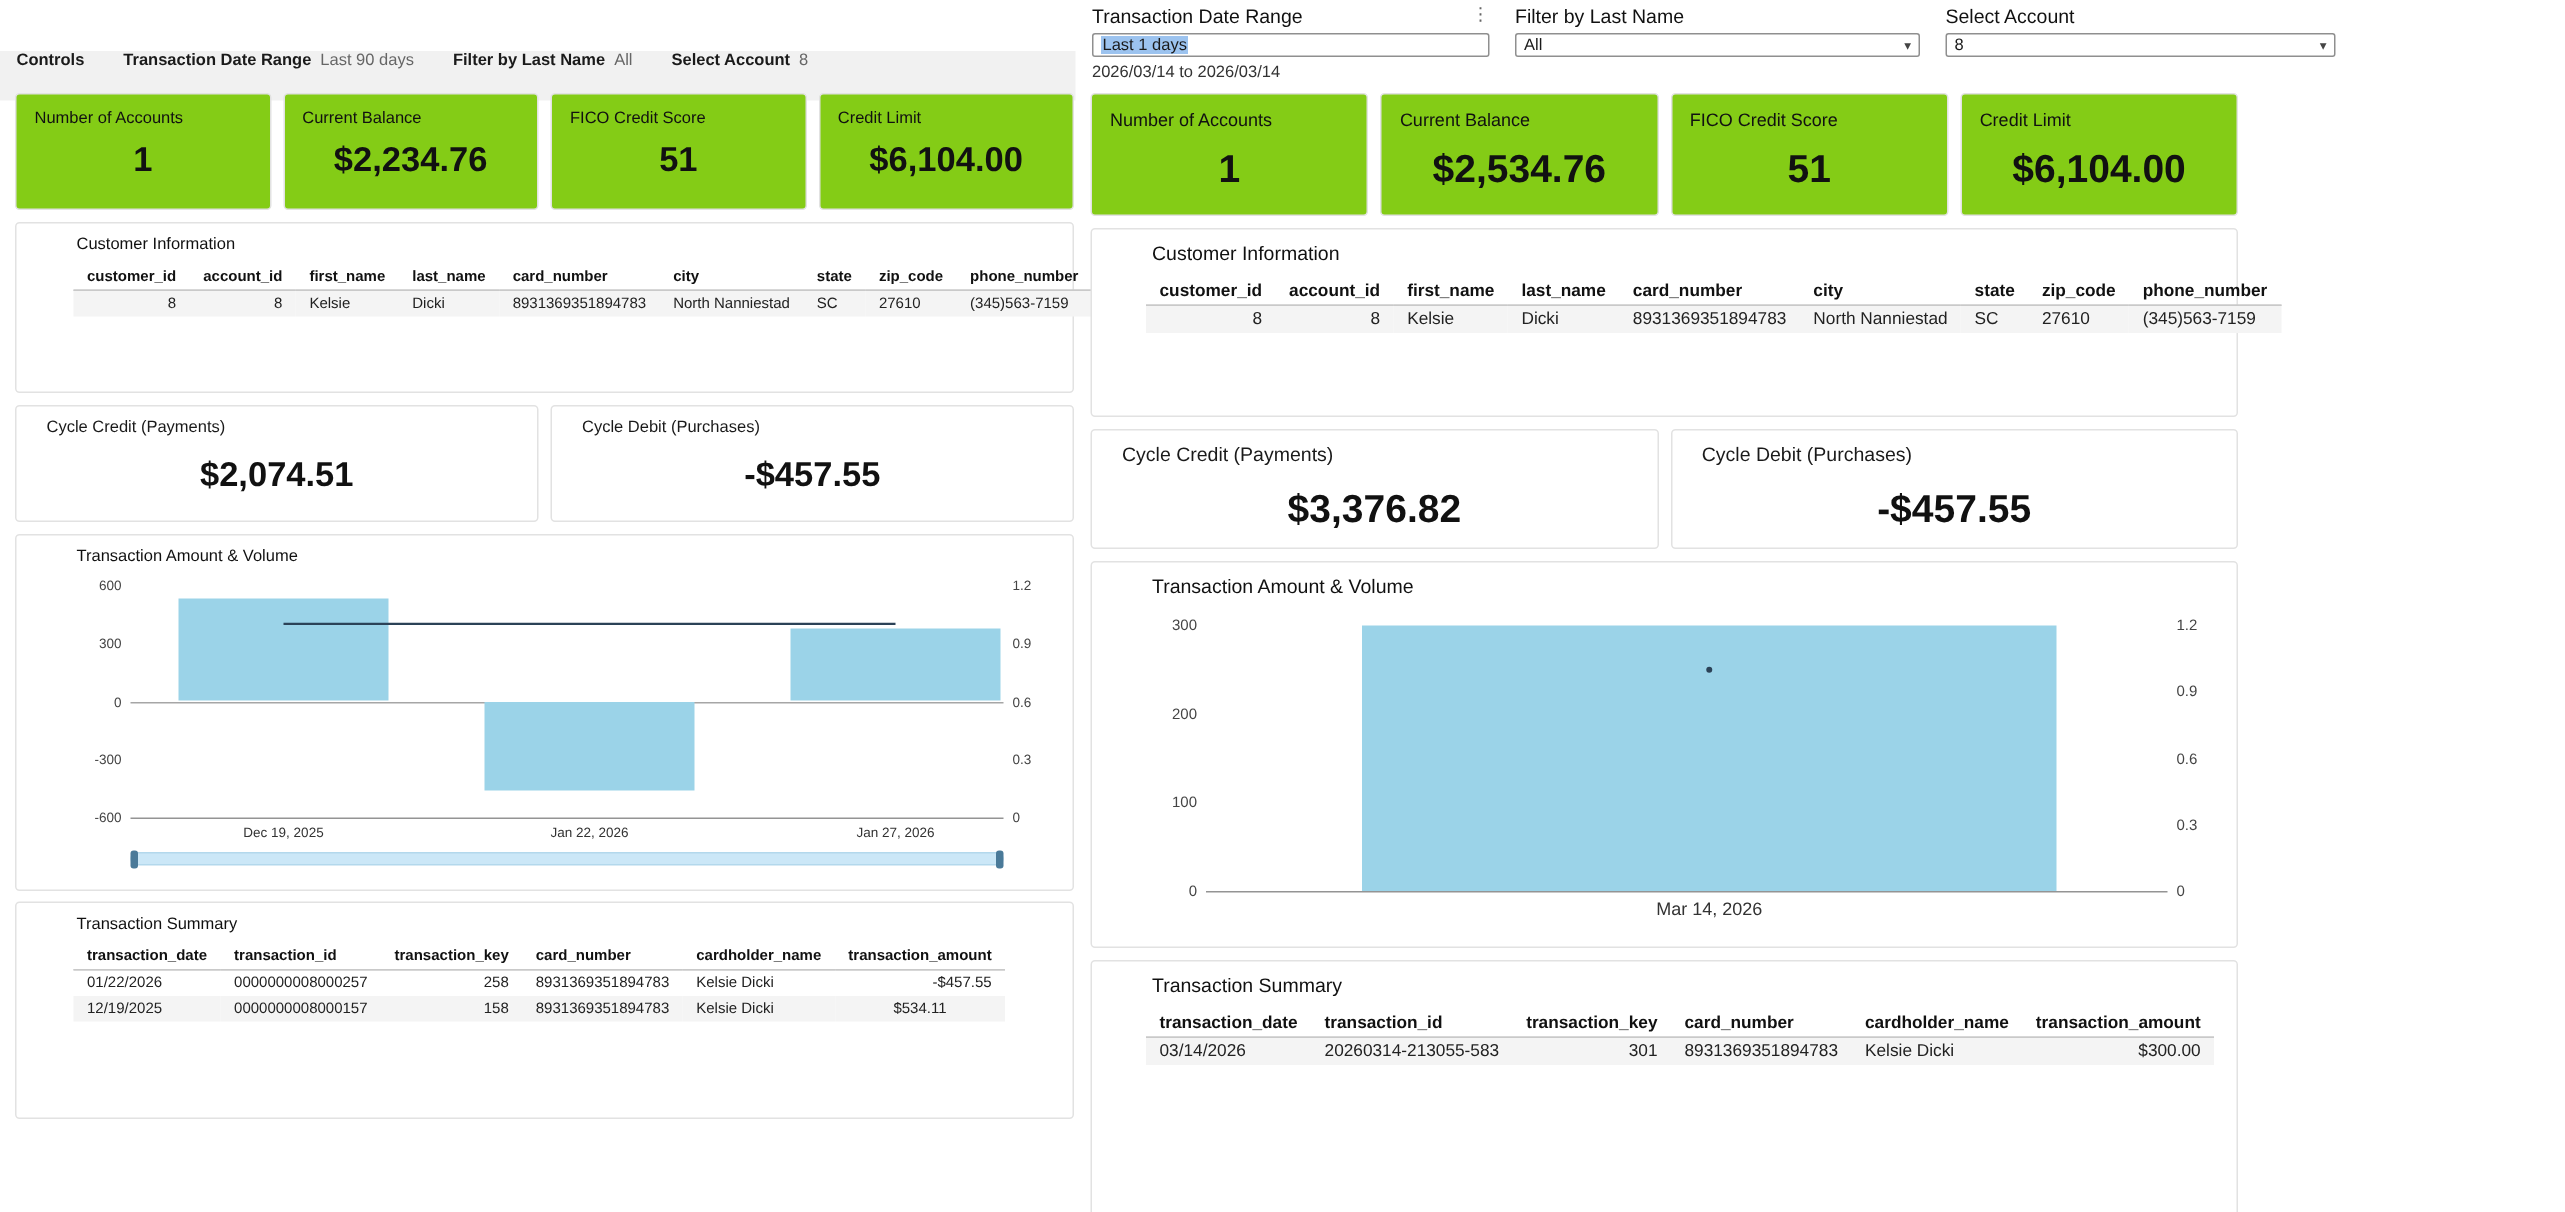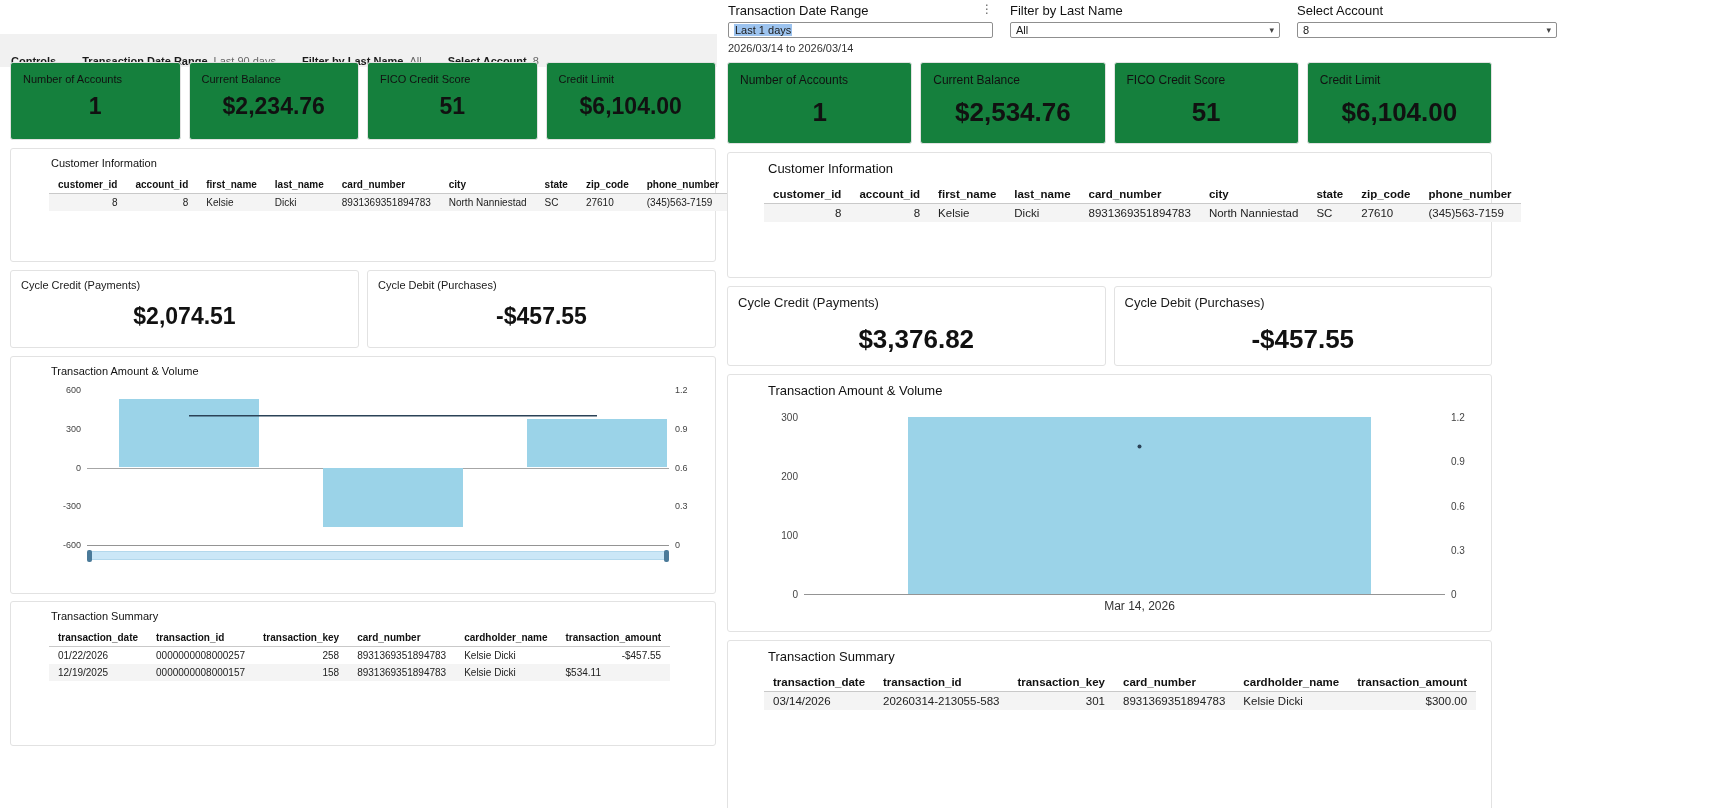--- a/index.html
+++ b/index.html
@@ -9,52 +9,52 @@
   .dash-left  { left:0;   width:717px; }
   .dash-right { left:727px; width:983px; }
 
   .panel { position:absolute; background:#fff; border:1px solid #e2e2e2; border-radius:3px;padding-left:30px; }
   .panel-title { padding:8px 10px 0; color:#111; }
   .dash-left  .panel-title { font-size:11px; }
   .dash-right .panel-title { font-size:13px; }
 
   
   .lc-bar { position:absolute; top:34px; left:0; width:717px; height:33px; display:flex;
-            align-items:flex-end; gap:26px; padding:0 11px; font-size:11px; }
+            align-items:flex-start; gap:26px; padding:0 11px; font-size:11px; }
   .lc-title { font-weight:bold; }
   .lc-item { display:flex; gap:6px; }
   .lc-item .lbl { font-weight:bold; }
   .lc-item .val { color:#666; }
 
   
   .controls-row { position:absolute; top:3px; left:1px; display:flex; gap:17px; }
   .cg { display:flex; flex-direction:column; }
   .cg-1 { width:265px; } .cg-2 { width:270px; } .cg-3 { width:260px; }
   .cg-label-row { display:flex; align-items:flex-start; font-size:13px; color:#111; }
   .kebab { margin-left:auto; color:#666; font-size:12px; line-height:12px; cursor:pointer; }
   .text-input, .select-box { margin-top:4px; height:16px; border:1px solid #8f8f8f; border-radius:2px;
             background:#fff; font-size:11px; display:flex; align-items:center; padding:0 5px; }
   .selected-text { padding:0 1px; }
   .select-box { justify-content:space-between; }
   .chevron { font-size:9px; color:#444; }
   .range-text { margin-top:4px; font-size:11px; color:#333; }
 
   
   .kpi-row { position:absolute; display:flex; gap:8px; }
-  .kpi-card { flex:1; border:1px solid #e2e2e2; border-radius:3px; background:#15803d; padding:10px 12px; }
+  .kpi-card { flex:1; border:1px solid #e2e2e2; border-radius:3px; background:#84cc16; padding:10px 12px; }
   .kpi-label { color:#111; }
   .dash-left  .kpi-label { font-size:11px; }
   .dash-right .kpi-label { font-size:12px; }
   .kpi-value { text-align:center; font-weight:600; color:#111; }
   .dash-left  .kpi-value { font-size:23px; margin-top:8px; }
   .dash-right .kpi-value { font-size:26px; margin-top:10px; }
 
   
   .cycle-row { position:absolute; display:flex; gap:8px; }
-  .cycle-panel { flex:1; border:1px solid #e2e2e2; border-radius:3px; background:#fff; padding:8px 10px; }
+  .cycle-panel { flex:1; border:1px solid #e2e2e2; border-radius:3px; background:#fff; padding:8px 20px; }
   .dash-left  .cycle-title { font-size:11px; }
   .dash-right .cycle-title { font-size:13px; }
   .cycle-value { text-align:center; font-weight:600; color:#111; }
   .dash-left  .cycle-value { font-size:23px; margin-top:12px; }
   .dash-right .cycle-value { font-size:26px; margin-top:14px; }
 
   
   table { border-collapse:collapse; white-space:nowrap; }
   .dash-left  table { font-size:10px;   margin:7px 8px 0; }
   .dash-right table { font-size:11.5px; margin:9px 6px 0; }
@@ -206,20 +206,25 @@
             </svg>
           </div>
         <div class="yaxis yaxis-right">
             <div class="tick" style="top: -5px;">1.2</div>
             <div class="tick" style="top: 33.75px;">0.9</div>
             <div class="tick" style="top: 72.5px;">0.6</div>
             <div class="tick" style="top: 111.25px;">0.3</div>
             <div class="tick" style="top: 150px;">0</div>
           </div>
       </div>
+      <div class="xlabels">
+          <div class="xlab" style="left: 102px;">Dec 19, 2025</div>
+          <div class="xlab" style="left: 306px;">Jan 22, 2026</div>
+          <div class="xlab" style="left: 510px;">Jan 27, 2026</div>
+        </div>
       <div class="range-slider">
         <div class="rs-track">
           <div class="rs-handle rs-left"></div>
           <div class="rs-handle rs-right"></div>
         </div>
       </div>
     </div>
   </div>
 
   <div class="panel lp-summary">
@@ -243,21 +248,21 @@
             <td style="text-align: left;">8931369351894783</td>
             <td style="text-align: left;">Kelsie Dicki</td>
             <td style="text-align: right;">-$457.55</td>
           </tr>
           <tr class="striped">
             <td style="text-align: left;">12/19/2025</td>
             <td style="text-align: left;">0000000008000157</td>
             <td style="text-align: right;">158</td>
             <td style="text-align: left;">8931369351894783</td>
             <td style="text-align: left;">Kelsie Dicki</td>
-            <td style="text-align: left;">$534.11</td>
+            <td style="text-align: center;">$534.11</td>
           </tr>
         </tbody>
       </table>
   </div>
 
 </section>
 
 <section class="dash dash-right">
 
   <div class="controls-row">

